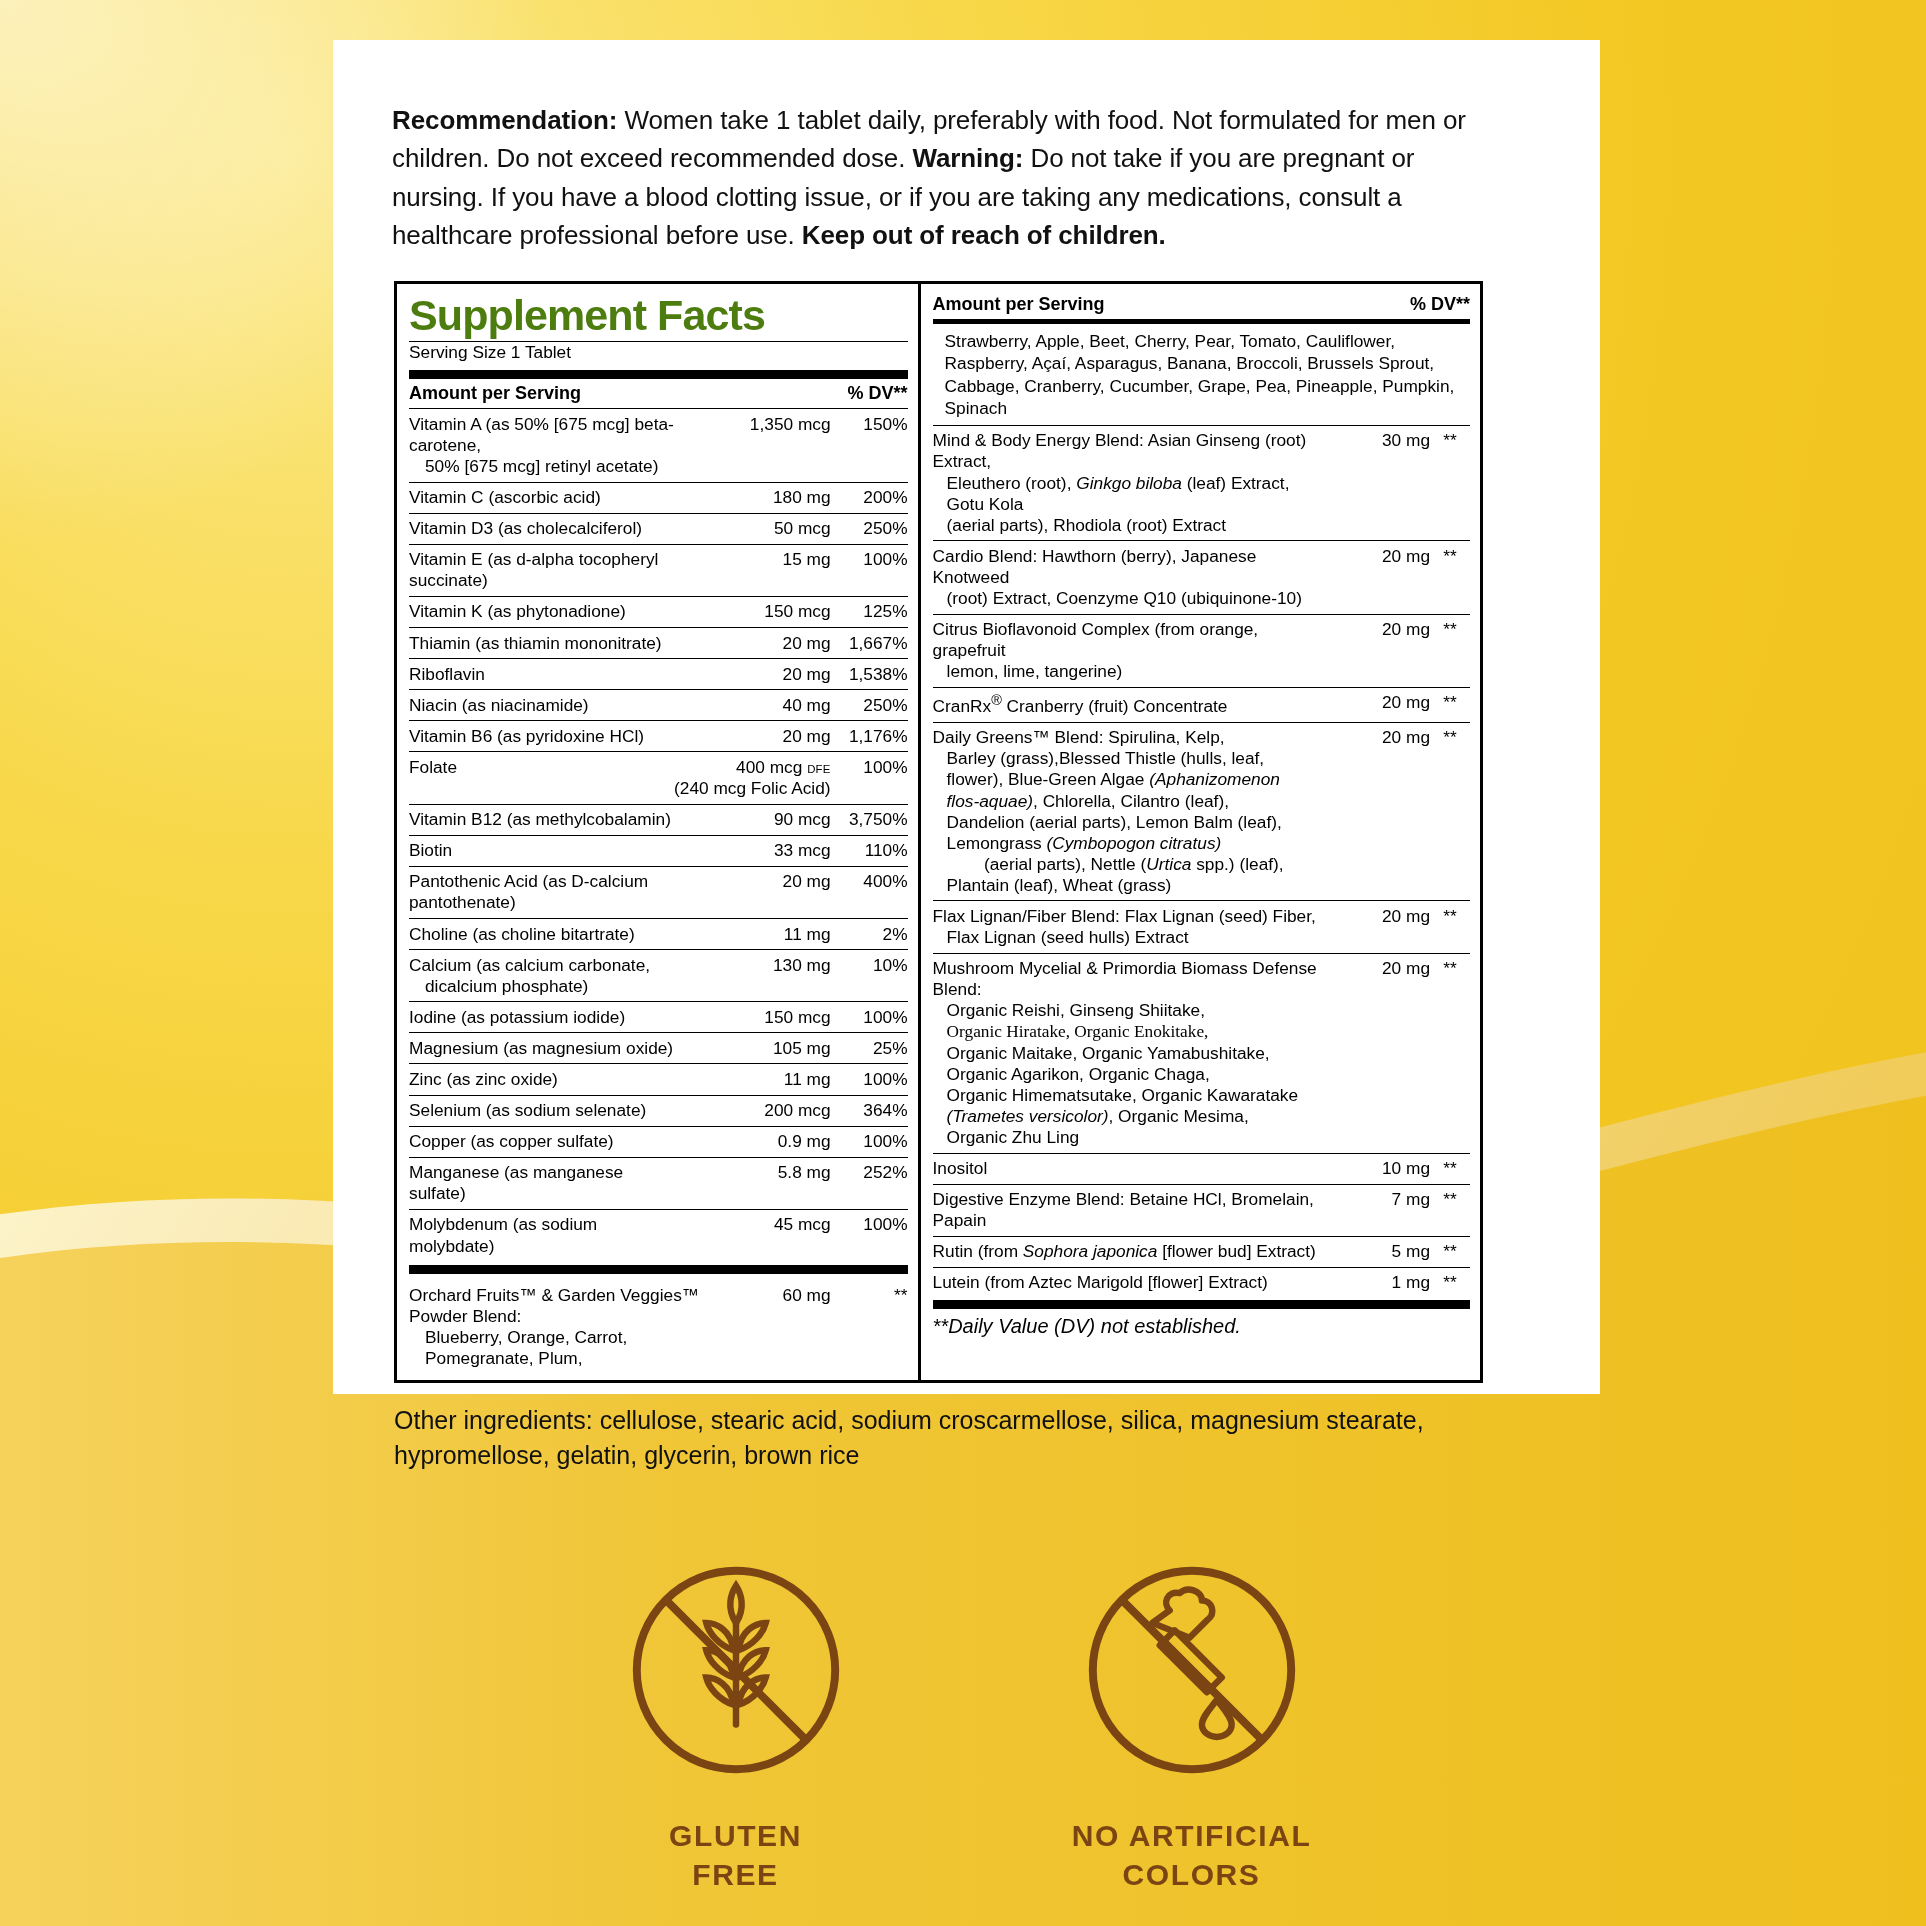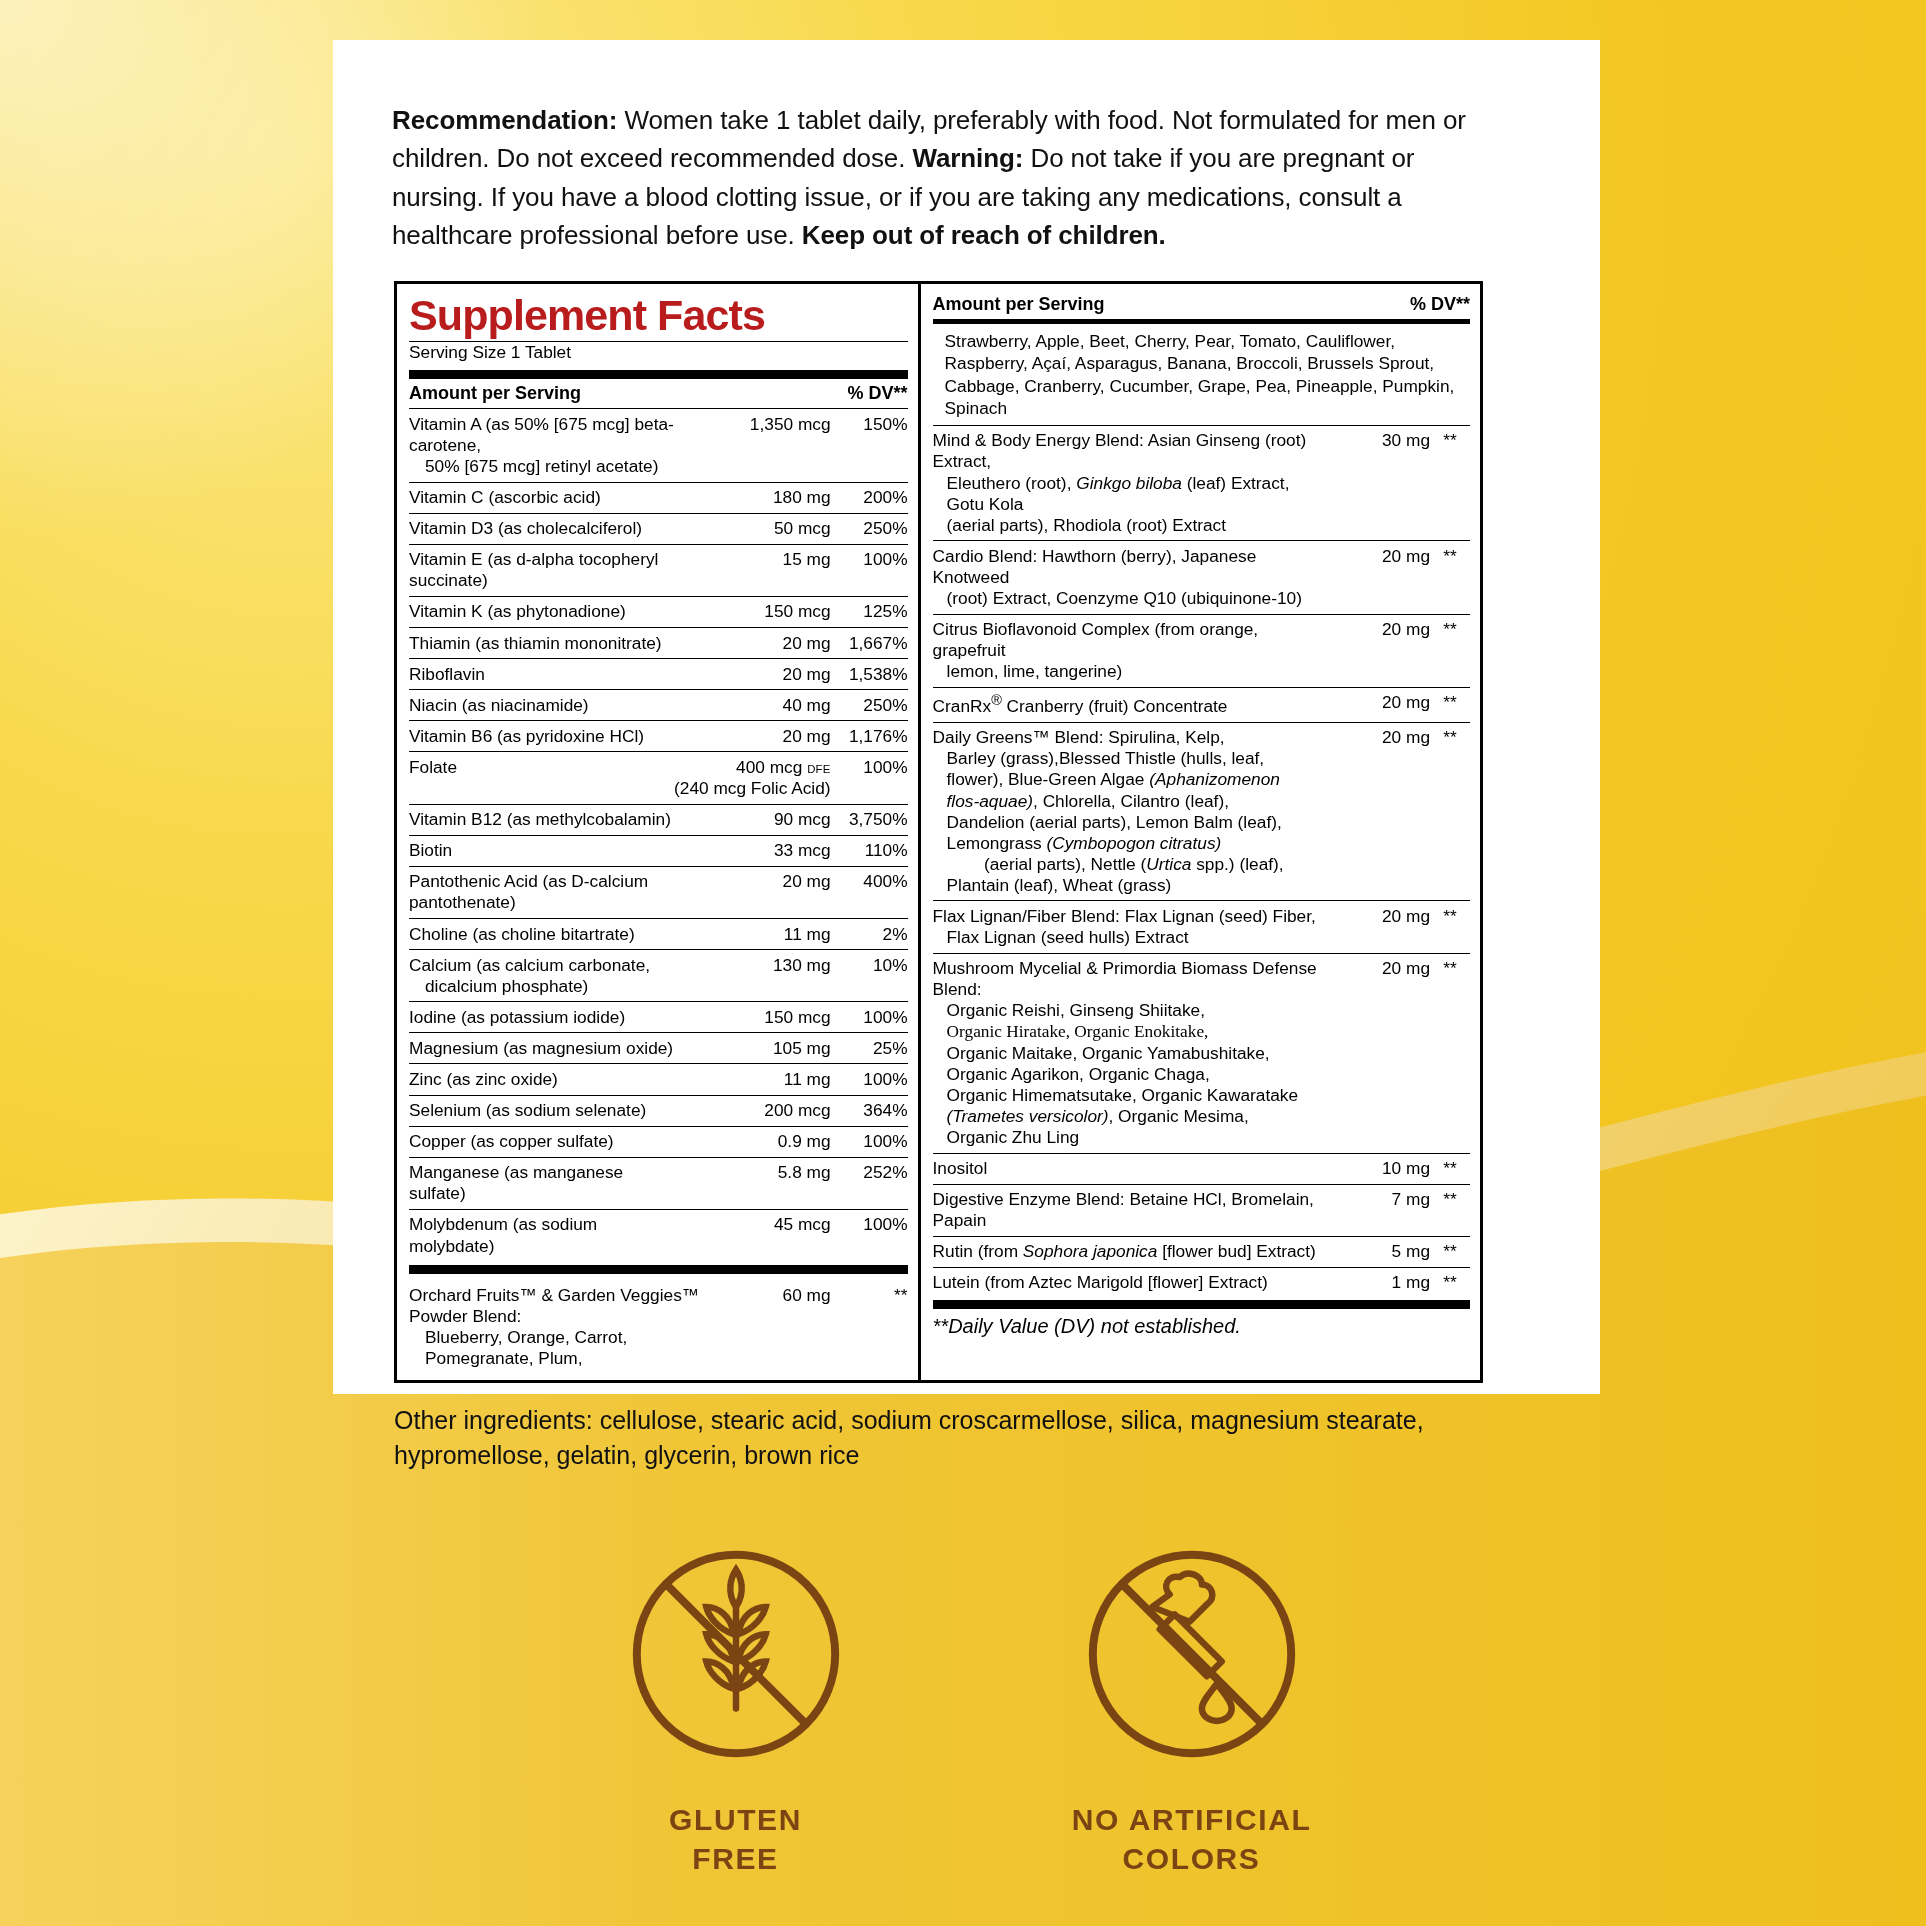--- a/index.html
+++ b/index.html
@@ -47,21 +47,21 @@
     border:3px solid #000;
     display:flex;
     width:1089px;
     margin-left:2px;
   }
   .col-left { width:525px; border-right:3px solid #000; padding:6px 10px 0 12px; }
   .col-right { width:561px; padding:6px 10px 0 12px; }
 
   .sf-title {
     font-size:43px; font-weight:bold; letter-spacing:-0.9px;
-    line-height:1.0; margin:4px 0 4px 0; color:#b91c1c;
+    line-height:1.0; margin:4px 0 4px 0; color:#4d7c0f;
   }
   .serving { font-size:17.3px; color:#000; padding-bottom:5px; }
   .rule-thick { border-top:9px solid #000; margin:2px 0 0 0; }
   .rule-med { border-top:5px solid #000; }
   .rule-thin { border-top:1px solid #000; }
 
   table.sf { width:100%; border-collapse:collapse; }
   table.sf td { font-size:17.3px; color:#000; vertical-align:top; padding:4.5px 0 4.5px 0; line-height:1.22; }
   table.sf tr.hdr td { font-weight:bold; font-size:18px; padding-bottom:3px; }
   td.nm { padding-right:6px; }
@@ -76,21 +76,21 @@
   .footnote { font-size:20px; padding:6px 0 8px 0;font-style:italic; }
 
   .other-ing {
     width:1089px;
     font-size:25px; line-height:1.42; color:#111;
     margin:20px 0 0 2px;
   }
 
   
   .badges {
-    position:absolute; left:0; bottom:48px; width:1927px;
+    position:absolute; left:0; bottom:32px; width:1927px;
     display:flex; justify-content:center; gap:129px;
   }
   .badge { width:327px; text-align:center; color:#6d3b12; }
   .badge svg { display:block; margin:0 auto; }
   .badge-label {
     margin-top:22px;
     font-size:30px; font-weight:bold; letter-spacing:1.6px;
     line-height:1.32; color:#7a4413;
   }
 </style>

